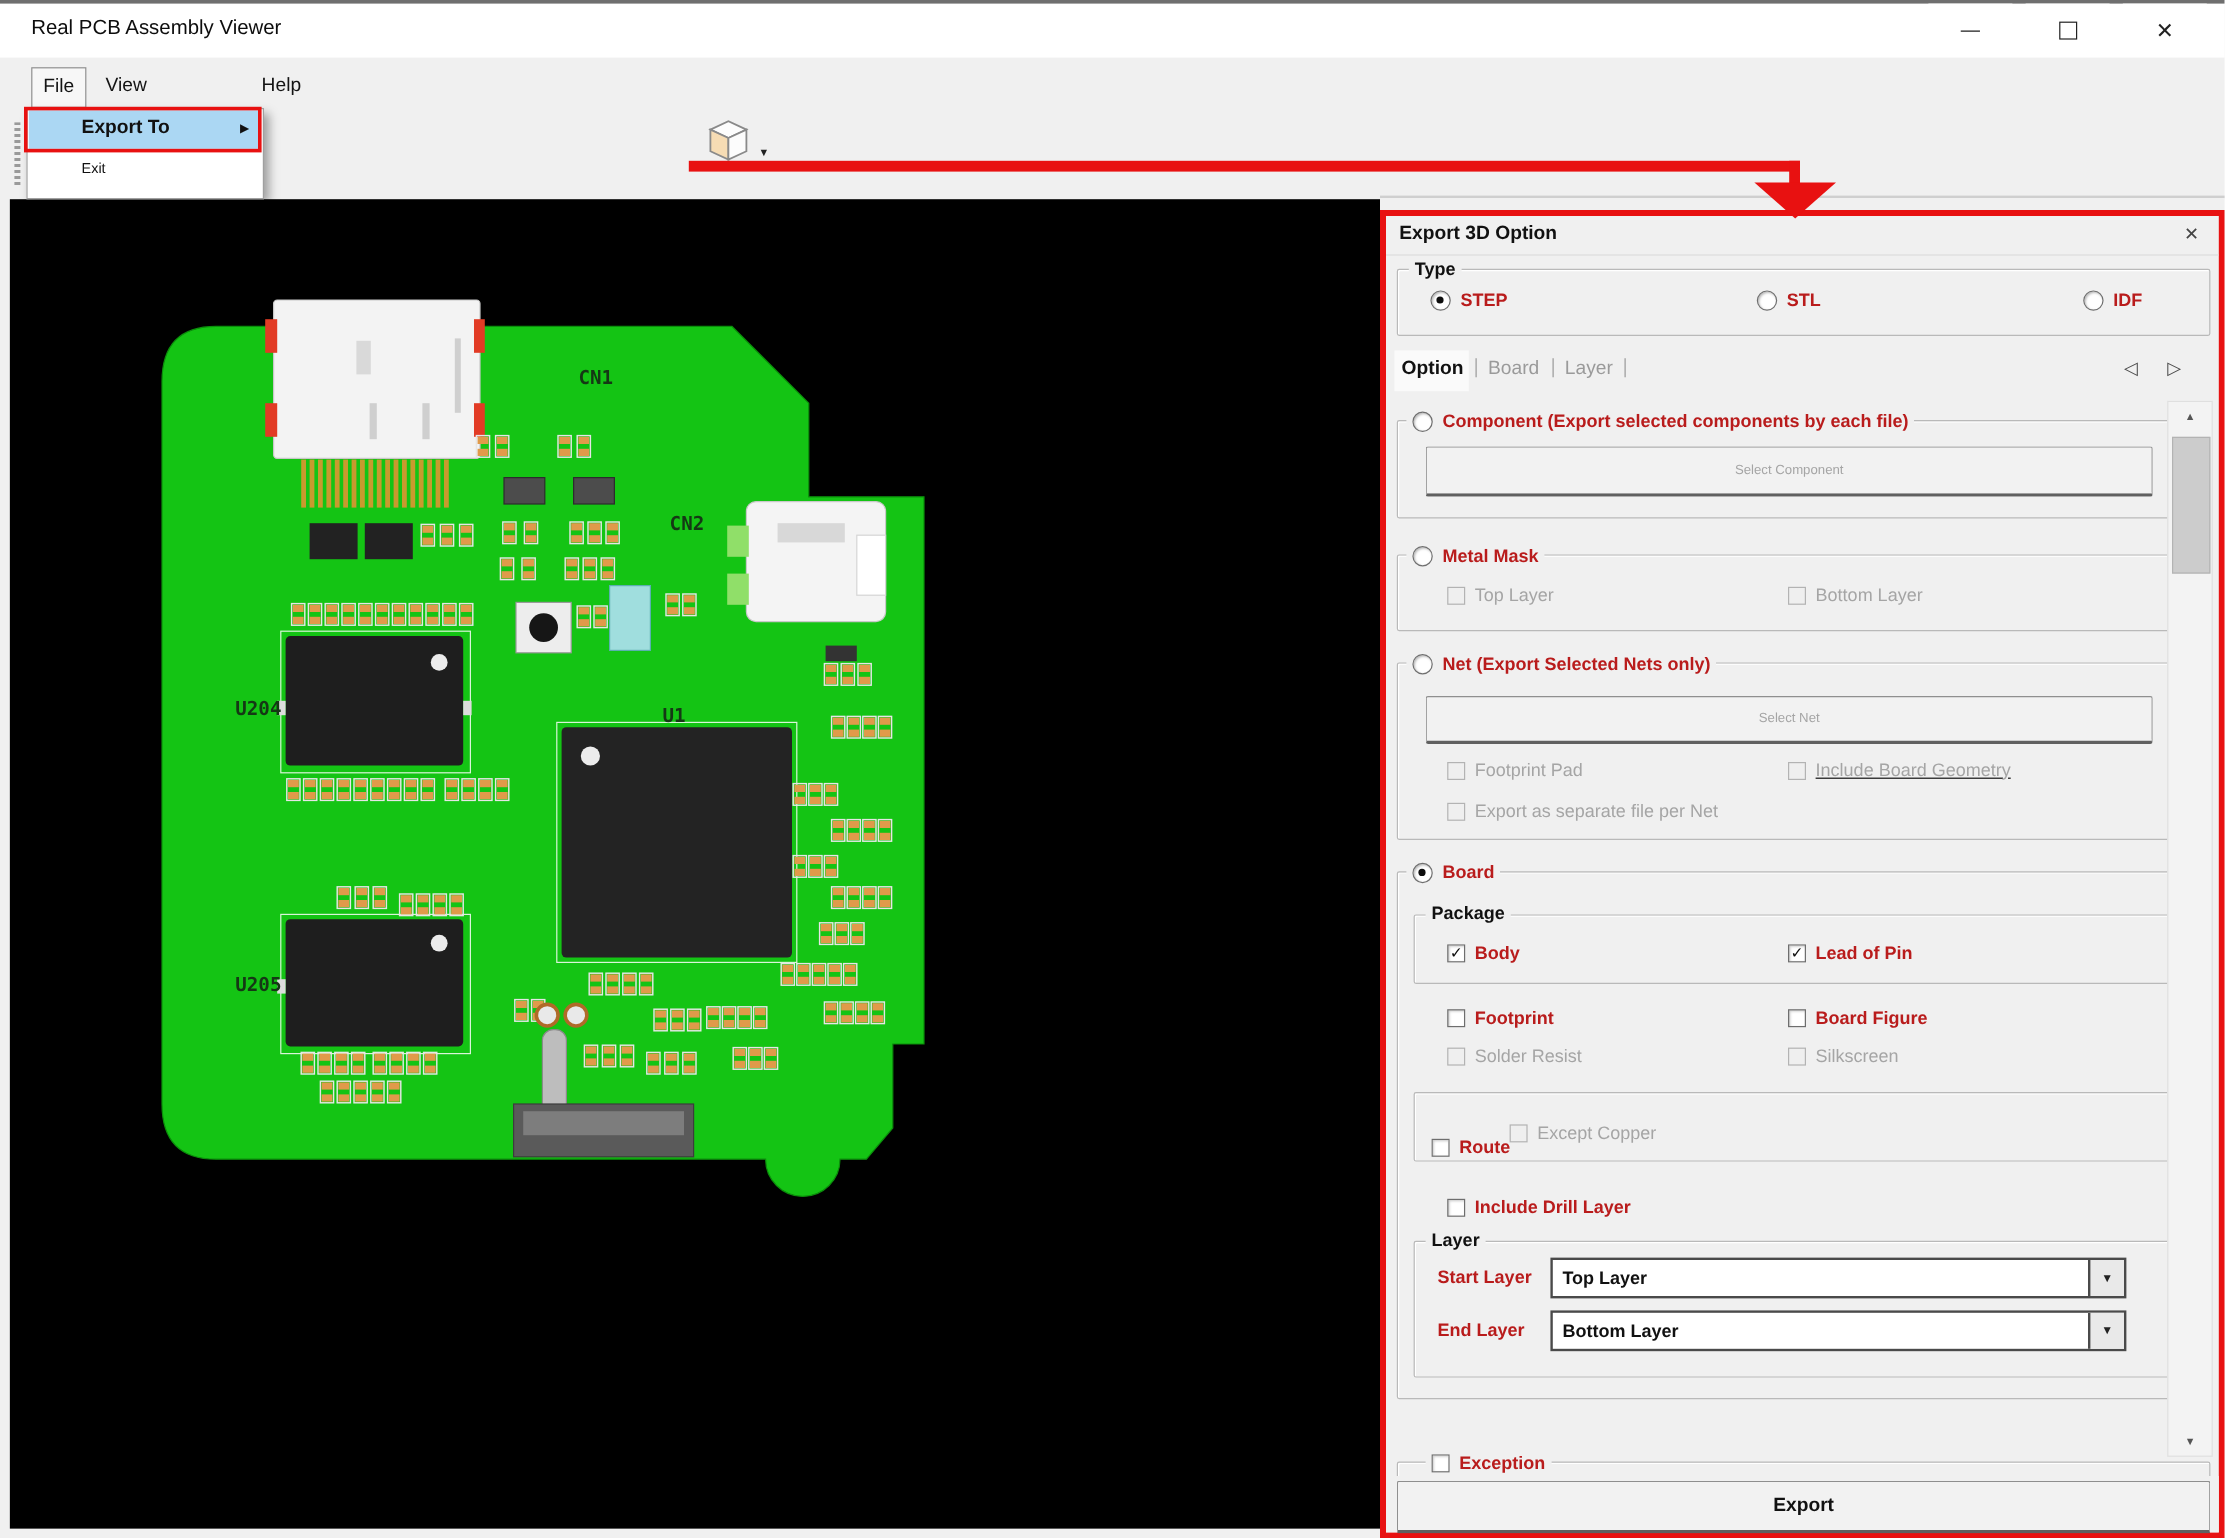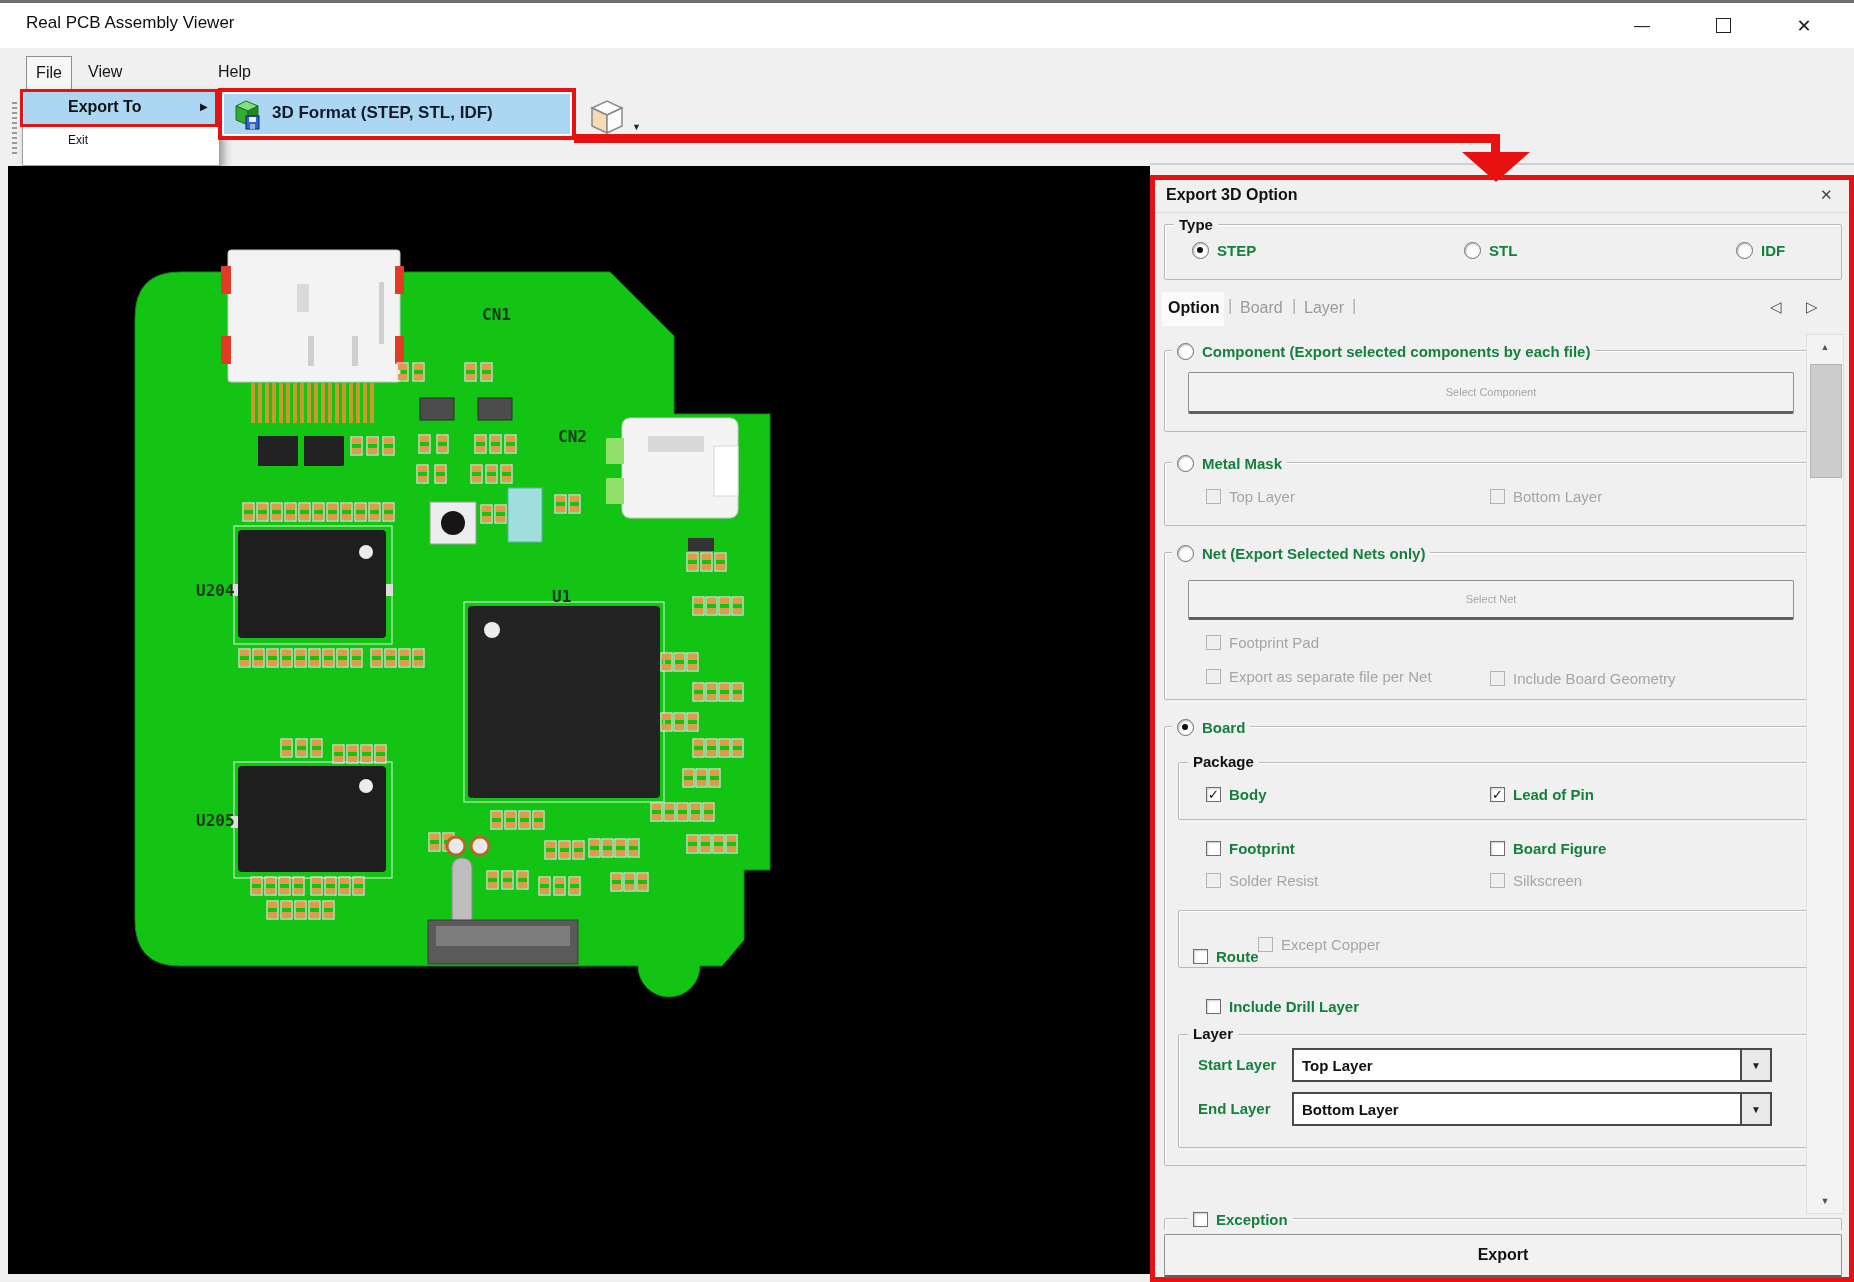--- a/index.html
+++ b/index.html
@@ -36,21 +36,21 @@
   .leg{background:#f0f0f0;padding:0 5px;font-size:15px;white-space:nowrap;z-index:12;}
   .row{display:flex;align-items:center;gap:8px;height:20px;}
   .radio{width:15px;height:15px;border:1px solid #6f6f6f;border-radius:50%;background:#fff;
          box-shadow:inset 1px 1px 2px rgba(0,0,0,.28);position:relative;flex:0 0 auto;}
   .radio.checked::after{content:"";position:absolute;left:4px;top:4px;width:6px;height:6px;
          border-radius:50%;background:#0d0d0d;}
   .cbox{width:15px;height:15px;border:1px solid #6e6e6e;background:#fff;box-sizing:border-box;
         font:bold 13px/14px "DejaVu Sans",sans-serif;text-align:center;color:#0d0d0d;flex:0 0 auto;
         box-shadow:inset 1px 1px 2px rgba(0,0,0,.2);overflow:hidden;}
   .cbox.dis{border-color:#b3b3b3;background:#efefef;box-shadow:none;}
-  .lb{font-size:15px;color:#15803d;white-space:nowrap;}
+  .lb{font-size:15px;color:#b91c1c;white-space:nowrap;}
   .w6{font-weight:600;}
   .dis{color:#a5a5a5;}
   .gray9{color:#9a9a9a;}
   .btn3d{background:#f2f2f2;border:1px solid #8f8f8f;border-bottom:3px solid #606060;
          border-radius:2px;display:flex;align-items:center;justify-content:center;
          font-size:11px;z-index:11;}
   .combo{background:#fff;border:2px solid #4a4a4a;display:flex;align-items:stretch;
          box-sizing:border-box;z-index:11;}
   .combo .val{flex:1;display:flex;align-items:center;padding-left:8px;font-size:15px;font-weight:600;}
   .combo .cbtn{width:28px;background:#e9e9e9;border-left:2px solid #4a4a4a;display:flex;
@@ -531,33 +531,20 @@
   <div class="abs graychrome" style="left:0;top:1274px;width:1150px;height:8px;"></div>
 
   <div class="abs filemenu"></div>
   <div class="abs bluerow" style="left:24px;top:92px;width:192px;height:32px;z-index:21;">
     <span class="txt" style="left:44px;top:6px;font-size:16px;font-weight:600;">Export To</span>
     <span class="txt" style="left:176px;top:9px;font-size:10px;">▶</span>
   </div>
   <div class="abs redbox" style="left:20px;top:89px;width:192px;height:32px;"></div>
   <div class="txt" style="left:68px;top:133px;font-size:12px;z-index:21;">Exit</div>
 
-  <div class="abs redbox4" style="left:218px;top:88px;width:350px;height:44px;">
-    <div class="abs bluerow" style="left:2px;top:2px;width:346px;height:40px;">
-      <svg class="abs" style="left:8px;top:4px;" width="30" height="32" viewBox="0 0 30 32">
-        <polygon points="4,8 14,3 26,8 16,13" fill="#7ee07e" stroke="#1d6f1d"></polygon>
-        <polygon points="4,8 16,13 16,27 4,22" fill="#2fae2f" stroke="#1d6f1d"></polygon>
-        <polygon points="16,13 26,8 26,22 16,27" fill="#1f8a1f" stroke="#1d6f1d"></polygon>
-        <rect x="14" y="18" width="13" height="13" fill="#2d64d8" stroke="#12244f"></rect>
-        <rect x="17" y="19" width="7" height="5" fill="#e8eef8"></rect>
-        <rect x="18" y="26" width="5" height="5" fill="#9ab0d8"></rect>
-      </svg>
-      <span class="txt" style="left:48px;top:9px;font-size:17px;font-weight:600;color:#101830;">3D Format (STEP, STL, IDF)</span>
-    </div>
-  </div>
 
   <div class="abs redline" style="left:574px;top:134px;width:926px;height:9px;"></div>
   <div class="abs redline" style="left:1491px;top:134px;width:9px;height:21px;"></div>
   <div class="abs arrowhead" style="left:1462px;top:152px;"></div>
 
   <div class="abs panel"></div>
   <div class="txt p" style="left:1166px;top:186px;font-size:16px;font-weight:700;z-index:11;">Export 3D Option</div>
   <div class="txt p" style="left:1820px;top:186px;font-size:15px;color:#444;z-index:11;">✕</div>
   <div class="abs" style="left:1155px;top:212px;width:694px;height:1px;background:#dcdcdc;z-index:11;"></div>
 
@@ -614,21 +601,21 @@
     <span class="radio"></span>
     <span class="lb w6">Net (Export Selected Nets only)</span>
   </div>
   <div class="abs btn3d dis" style="left:1188px;top:580px;width:604px;height:36px;">
     <span>Select Net</span>
   </div>
   <div class="abs row" style="left:1206px;top:632px;z-index:12;">
     <span class="cbox dis"></span>
     <span class="lb dis">Footprint Pad</span>
   </div>
-  <div class="abs row" style="left:1490px;top:668px;z-index:12;">
+  <div class="abs row" style="left:1490px;top:632px;z-index:12;text-decoration:underline;">
     <span class="cbox dis"></span>
     <span class="lb dis">Include Board Geometry</span>
   </div>
   <div class="abs row" style="left:1206px;top:666px;z-index:12;">
     <span class="cbox dis"></span>
     <span class="lb dis">Export as separate file per Net</span>
   </div>
 
   <div class="abs grp" style="left:1164px;top:726px;width:676px;height:438px;"></div>
   <div class="abs leg row" style="left:1172px;top:717px;">

